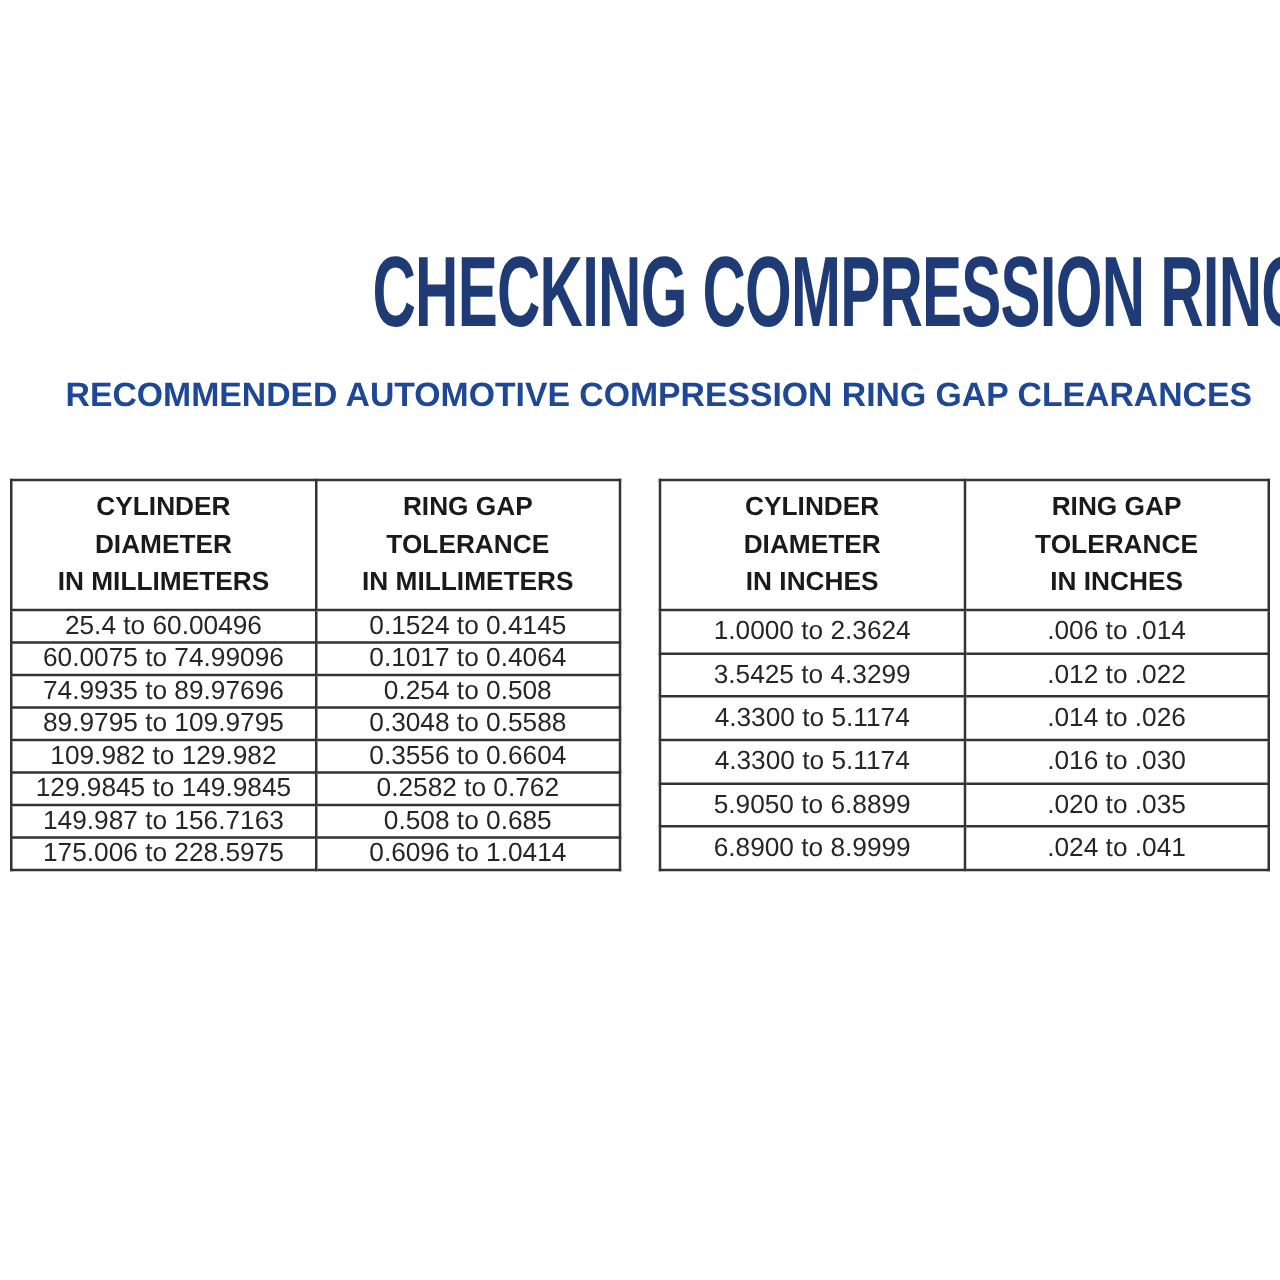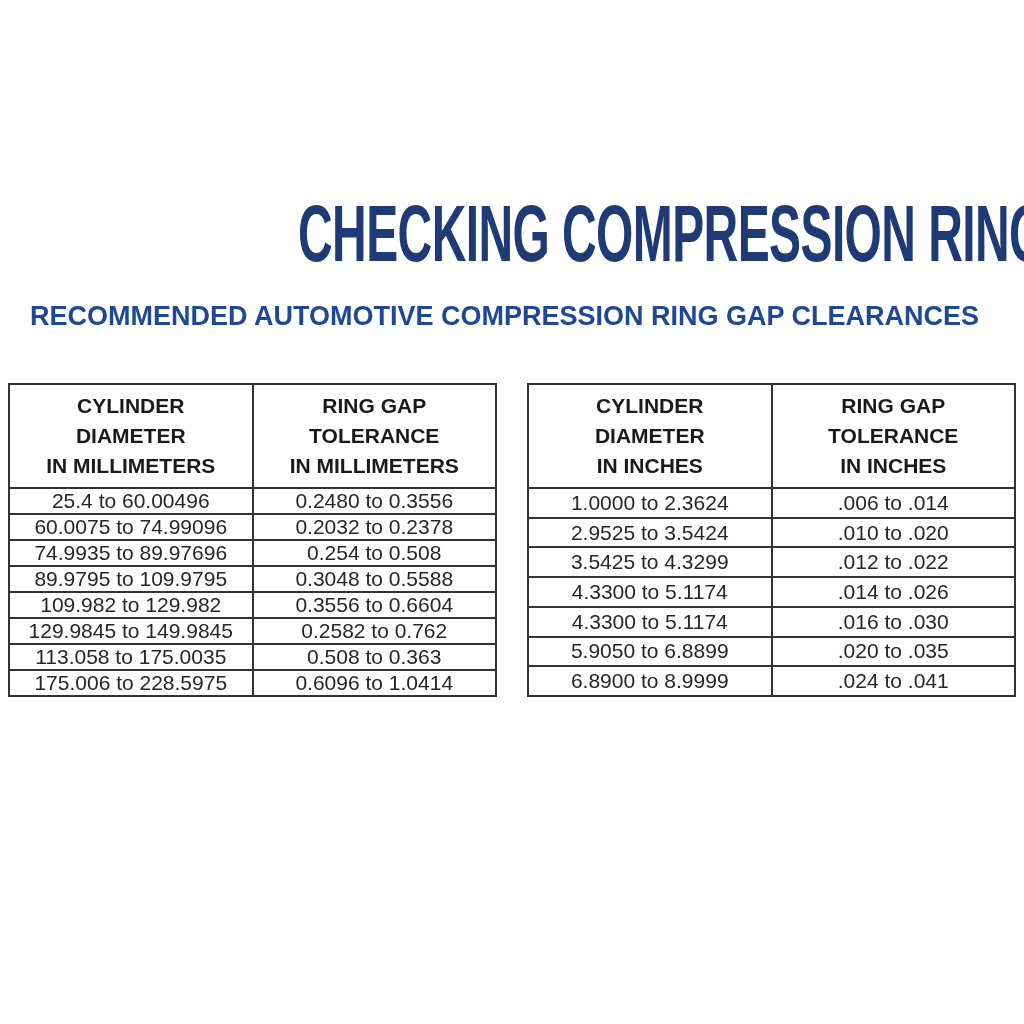--- a/index.html
+++ b/index.html
@@ -24,20 +24,21 @@
     font-weight: bold;
     letter-spacing: -1px;
     color: #1f3b76;
   }
 
   .subtitle {
     position: absolute;
     top: 301px;
     left: 0;
     width: 1024px;
+    text-align: center;
     font-size: 27px;
     font-weight: bold;
     letter-spacing: 0px;
     color: #1e4896;
     white-space: nowrap;
     padding-left: 30px;
   }
 
   .tables-wrap {
     position: absolute;
@@ -98,45 +99,45 @@
         <th>
           <span class="hdr-line">RING GAP</span>
           <span class="hdr-line">TOLERANCE</span>
           <span class="hdr-line">IN MILLIMETERS</span>
         </th>
       </tr>
     </thead>
     <tbody>
       <tr>
         <td>25.4 to 60.00496</td>
-        <td>0.2480 to 0.3556</td>
+        <td>0.1524 to 0.4145</td>
       </tr>
       <tr>
         <td>60.0075 to 74.99096</td>
-        <td>0.2032 to 0.2378</td>
+        <td>0.1017 to 0.4064</td>
       </tr>
       <tr>
         <td>74.9935 to 89.97696</td>
         <td>0.254 to 0.508</td>
       </tr>
       <tr>
         <td>89.9795 to 109.9795</td>
         <td>0.3048 to 0.5588</td>
       </tr>
       <tr>
         <td>109.982 to 129.982</td>
         <td>0.3556 to 0.6604</td>
       </tr>
       <tr>
         <td>129.9845 to 149.9845</td>
         <td>0.2582 to 0.762</td>
       </tr>
       <tr>
-        <td>113.058 to 175.0035</td>
-        <td>0.508 to 0.363</td>
+        <td>149.987 to 156.7163</td>
+        <td>0.508 to 0.685</td>
       </tr>
       <tr>
         <td>175.006 to 228.5975</td>
         <td>0.6096 to 1.0414</td>
       </tr>
     </tbody>
   </table>
 
   <table>
     <thead>
@@ -152,24 +153,20 @@
           <span class="hdr-line">IN INCHES</span>
         </th>
       </tr>
     </thead>
     <tbody>
       <tr>
         <td>1.0000 to 2.3624</td>
         <td>.006 to .014</td>
       </tr>
       <tr>
-        <td>2.9525 to 3.5424</td>
-        <td>.010 to .020</td>
-      </tr>
-      <tr>
         <td>3.5425 to 4.3299</td>
         <td>.012 to .022</td>
       </tr>
       <tr>
         <td>4.3300 to 5.1174</td>
         <td>.014 to .026</td>
       </tr>
       <tr>
         <td>4.3300 to 5.1174</td>
         <td>.016 to .030</td>

